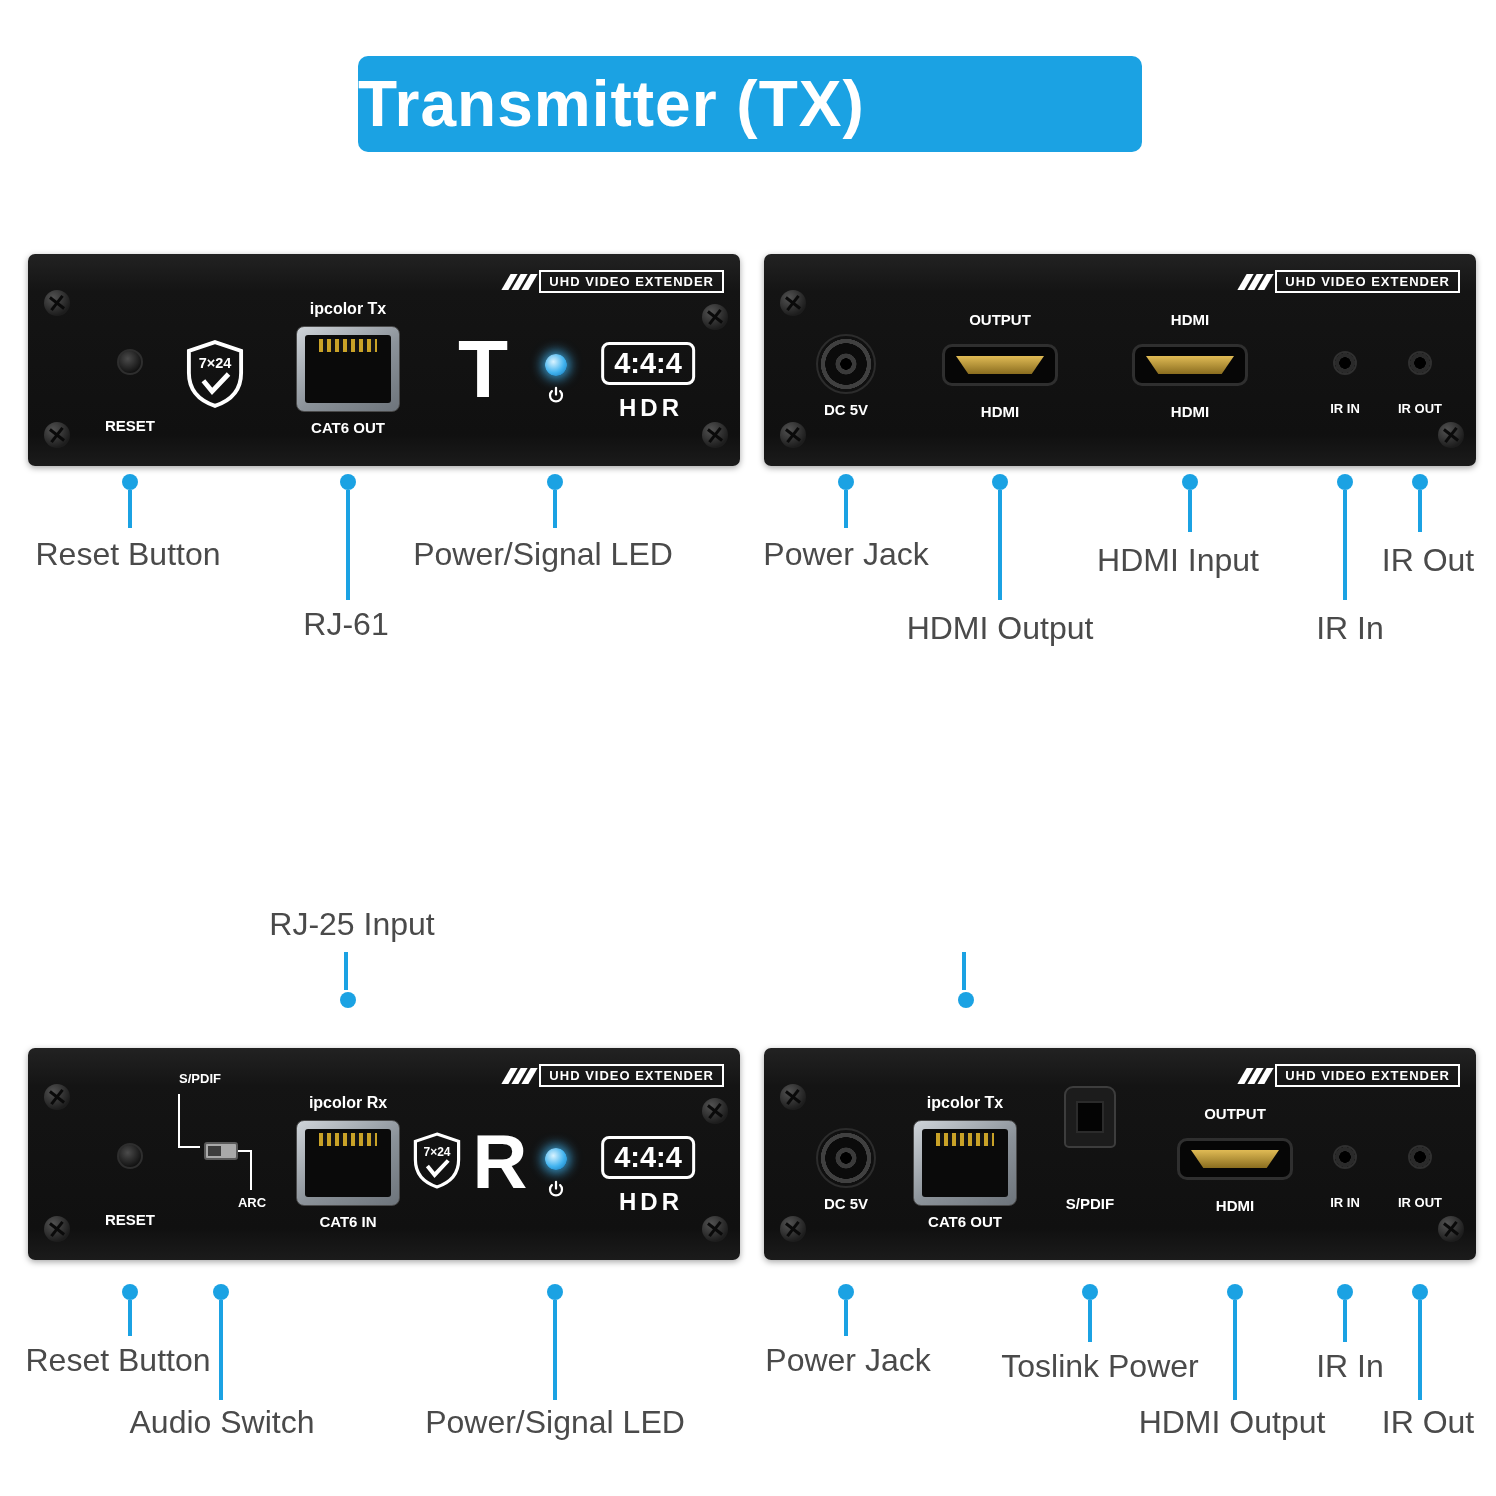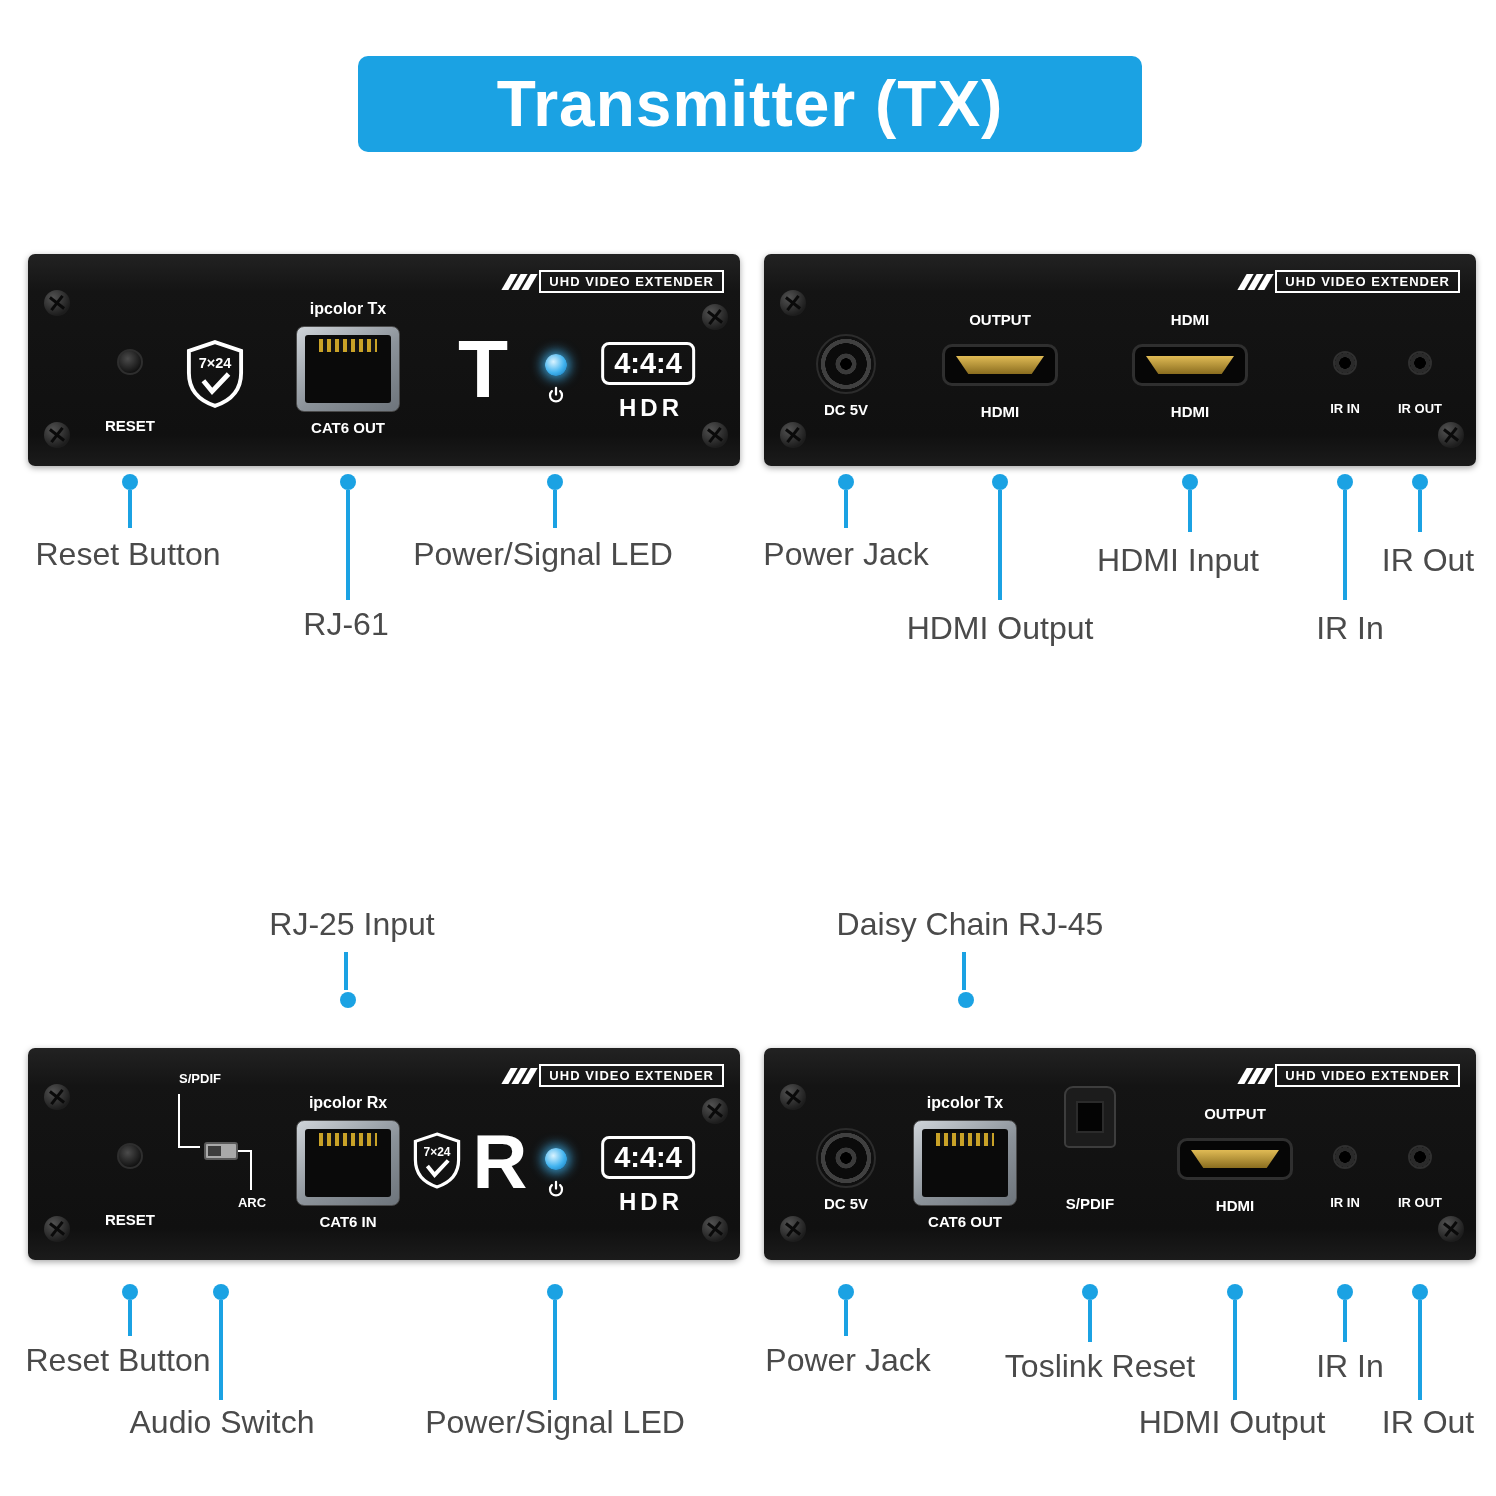--- a/index.html
+++ b/index.html
@@ -5,21 +5,21 @@
   :root{
     --accent:#1ba2e3;
     --label:#4a4a4a;
     --panel:#161616;
   }
   *{margin:0;padding:0;box-sizing:border-box}
   body{background:#fff;font-family:"Liberation Sans",sans-serif}
   .stage{position:relative;width:1496px;height:1496px;background:#ffffff;overflow:hidden}
 
   .banner{position:absolute;left:358px;width:784px;height:96px;background:var(--accent);
-    border-radius:10px;display:flex;align-items:center;justify-content:center;
+    border-radius:10px;display:flex;align-items:center;justify-content:flex-start;
     color:#fff;font-size:64px;font-weight:600;letter-spacing:1px}
 
   .panel{position:absolute;height:212px;width:712px;background:linear-gradient(180deg,#222 0%,#141414 18%,#101010 85%,#1b1b1b 100%);
     border-radius:7px;box-shadow:0 2px 6px rgba(0,0,0,.35)}
 
   .screw{position:absolute;width:26px;height:26px;border-radius:50%;
     background:radial-gradient(circle at 35% 30%,#525252,#1d1d1d 72%)}
   .screw::before,.screw::after{content:"";position:absolute;left:50%;top:50%;width:18px;height:3px;background:#0a0a0a}
   .screw::before{transform:translate(-50%,-50%) rotate(38deg)}
   .screw::after{transform:translate(-50%,-50%) rotate(-52deg)}
@@ -196,21 +196,20 @@
 
   <div class="dot" style="left:1412px;top:474px"></div>
   <div class="vline" style="left:1418px;top:490px;height:42px"></div>
   <div class="clabel cx" style="left:1428px;top:542px">IR Out</div>
 
 
   <div class="clabel cx" style="left:352px;top:906px">RJ-25 Input</div>
   <div class="vline" style="left:344px;top:952px;height:38px"></div>
   <div class="dot" style="left:340px;top:992px"></div>
 
-  <div class="clabel cx" style="left:970px;top:906px">Daisy Chain RJ-45</div>
   <div class="vline" style="left:962px;top:952px;height:38px"></div>
   <div class="dot" style="left:958px;top:992px"></div>
 
   <div class="panel" style="left:28px;top:1048px">
     <div class="screw" style="left:16px;top:36px"></div>
     <div class="screw" style="left:16px;top:168px"></div>
     <div class="screw" style="left:674px;top:50px"></div>
     <div class="screw" style="left:674px;top:168px"></div>
 
     <div class="round-btn" style="left:89px;top:95px"></div>
@@ -312,21 +311,21 @@
   <div class="dot" style="left:547px;top:1284px"></div>
   <div class="vline" style="left:553px;top:1300px;height:100px"></div>
   <div class="clabel cx" style="left:555px;top:1404px">Power/Signal LED</div>
 
   <div class="dot" style="left:838px;top:1284px"></div>
   <div class="vline" style="left:844px;top:1300px;height:36px"></div>
   <div class="clabel cx" style="left:848px;top:1342px">Power Jack</div>
 
   <div class="dot" style="left:1082px;top:1284px"></div>
   <div class="vline" style="left:1088px;top:1300px;height:42px"></div>
-  <div class="clabel cx" style="left:1100px;top:1348px">Toslink Reset</div>
+  <div class="clabel cx" style="left:1100px;top:1348px">Toslink Power</div>
 
   <div class="dot" style="left:1227px;top:1284px"></div>
   <div class="vline" style="left:1233px;top:1300px;height:100px"></div>
   <div class="clabel cx" style="left:1232px;top:1404px">HDMI Output</div>
 
   <div class="dot" style="left:1337px;top:1284px"></div>
   <div class="vline" style="left:1343px;top:1300px;height:42px"></div>
   <div class="clabel cx" style="left:1350px;top:1348px">IR In</div>
 
   <div class="dot" style="left:1412px;top:1284px"></div>

